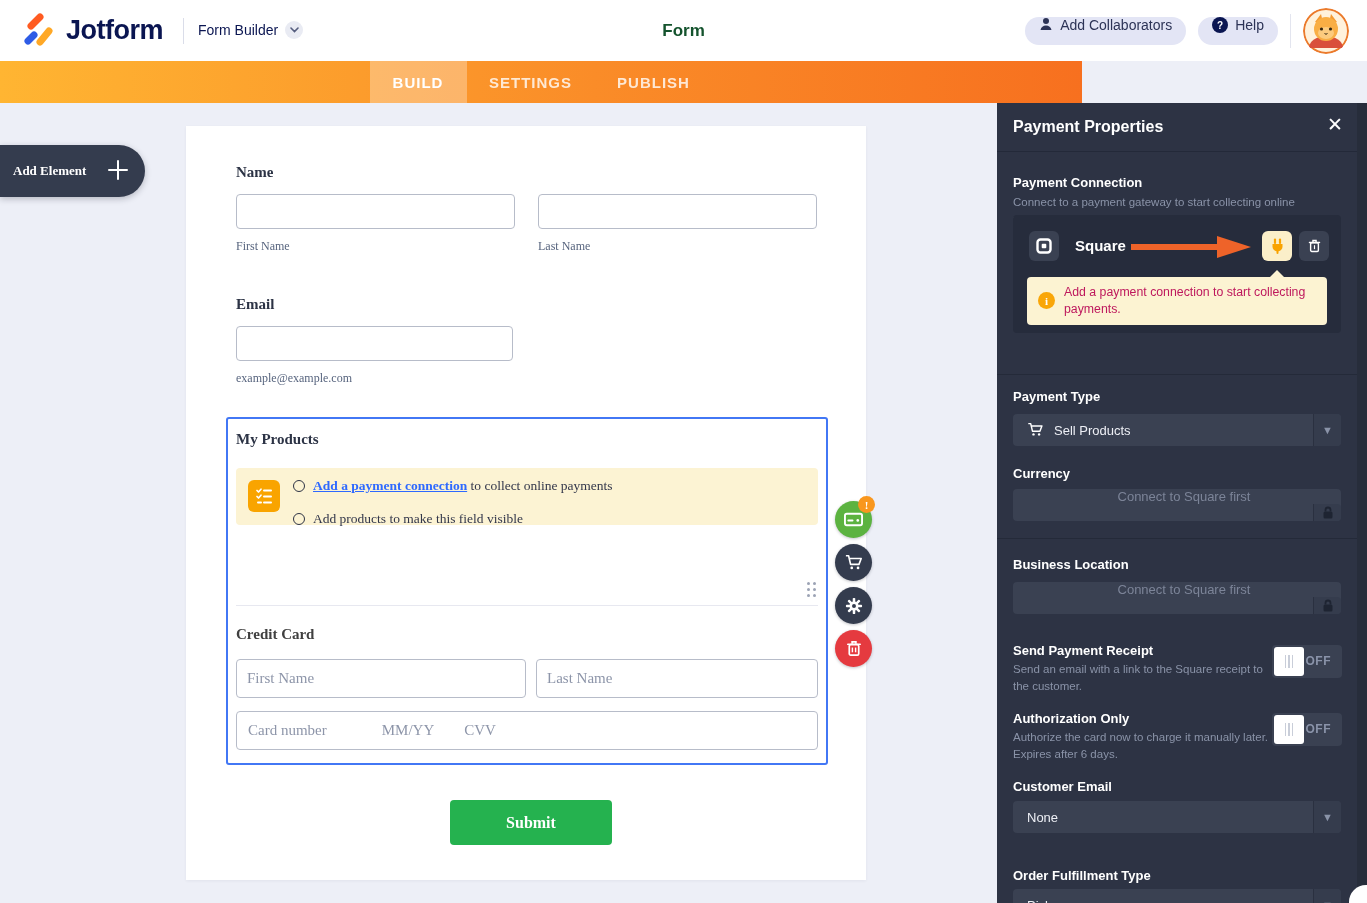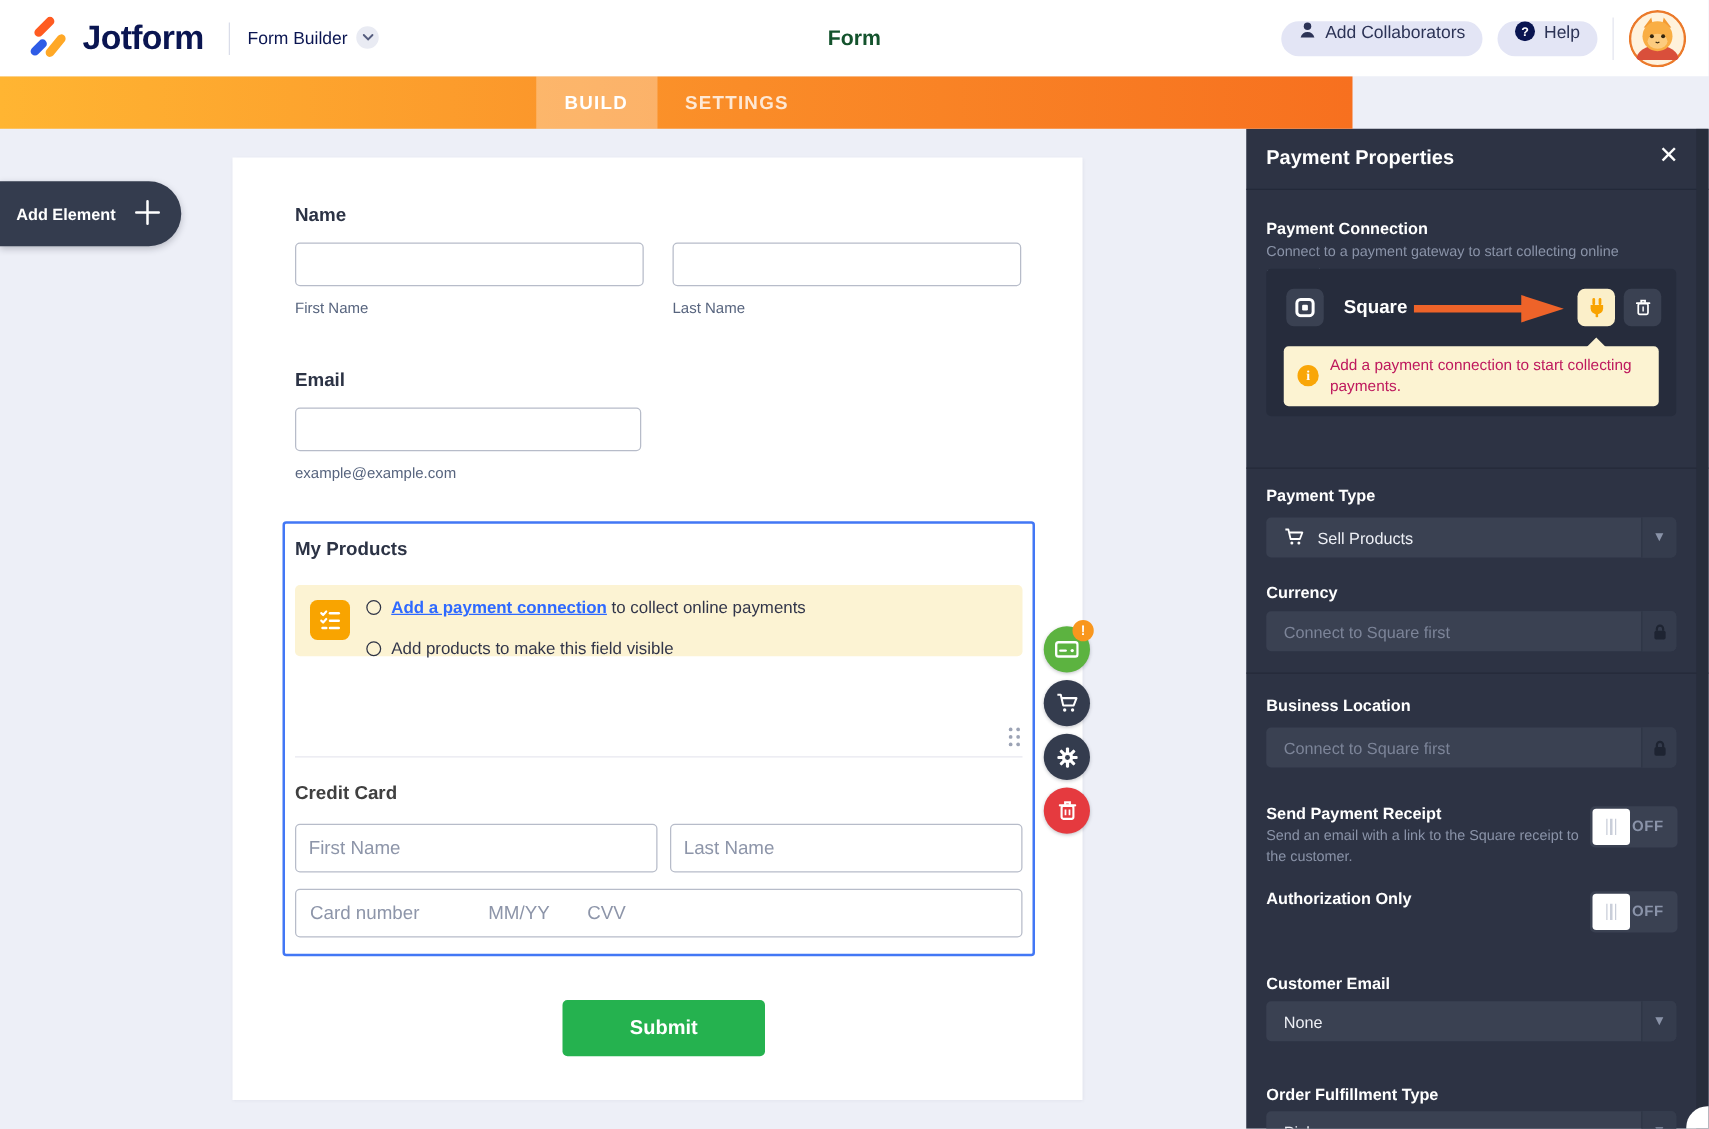--- a/index.html
+++ b/index.html
@@ -21,21 +21,21 @@
   .hdr-right .vline { width:1px; height:34px; background:#E3E5EF; }
   .avatar { width:46px; height:46px; border-radius:50%; overflow:hidden; cursor:pointer; }
 
   
   .top-nav { position:absolute; left:0; top:61px; width:1082px; height:42px; background:linear-gradient(90deg,#FFB532 0%, #FA8C28 55%, #F7701F 100%); display:flex; justify-content:center; z-index:4; }
   .nav-tab { height:42px; display:flex; align-items:center; justify-content:center; font-size:15px; font-weight:bold; letter-spacing:1px; color:rgba(255,255,255,0.8); cursor:pointer; }
   .nav-tab.active { background:rgba(255,255,255,0.3); color:#fff; }
   .tab-build { width:97px; } .tab-settings { width:128px; } .tab-publish { width:118px; }
 
   
-  .canvas { position:absolute; left:0; top:103px; width:907px; height:800px; background:#EDEFF7; }
+  .canvas { position:absolute; left:0; top:103px; width:907px; height:800px; background:#EDEFF7;font-family:Liberation Serif, serif; }
   .add-element { position:absolute; left:0; top:42px; width:145px; height:52px; background:#343C4E; border-radius:0 28px 28px 0; display:flex; align-items:center; cursor:pointer; box-shadow:0 2px 6px rgba(20,25,40,.25); }
   .add-element .lbl { color:#fff; font-size:13px; font-weight:bold; margin-left:13px; }
   .add-element .plus { position:absolute; right:15px; top:13px; color:#fff; }
 
   .form-card { position:absolute; left:186px; top:23px; width:680px; height:754px; background:#fff; box-shadow:0 1px 3px rgba(30,40,70,.06); }
   .f-label { position:absolute; font-size:15px; font-weight:bold; color:#2C3345; }
   .f-sublabel { position:absolute; font-size:12px; color:#57647E; }
   .f-input { position:absolute; border:1px solid #B7BCC9; border-radius:4px; background:#fff; font-family:inherit; font-size:15px; color:#2C3345; padding:0 10px; }
   .f-input::placeholder { color:#8D95A9; opacity:1; }
 
@@ -83,21 +83,21 @@
   .conn-tooltip .caret { position:absolute; left:242px; top:-7px; width:0; height:0; border-left:8px solid transparent; border-right:8px solid transparent; border-bottom:8px solid #FCF3D2; }
   .tt-icon { position:absolute; left:11px; top:15px; width:17px; height:17px; border-radius:50%; background:#F9A608; color:#fff; font-size:11px; font-weight:bold; display:flex; align-items:center; justify-content:center; font-family:"Liberation Serif", serif; }
   .tt-text { position:absolute; left:37px; top:7px; width:256px; font-size:12.3px; color:#be185d; line-height:1.4; }
 
   .dd { position:absolute; left:16px; width:328px; height:32px; background:#3A4152; border-radius:4px; display:flex; align-items:center; cursor:pointer; }
   .dd .dd-text { font-size:13px; color:#EDEFF5; margin-left:14px; }
   .dd .dd-text.with-icon { margin-left:10px; }
   .dd .dd-icon { margin-left:14px; display:flex; }
   .dd .dd-right { margin-left:auto; width:28px; height:32px; border-left:1px solid #2A3040; background:#353C4D; border-radius:0 4px 4px 0; display:flex; align-items:center; justify-content:center; color:#8A93A8; font-size:11px; }
   .dd.disabled .dd-text { color:#7C8498; }
-  .dd.disabled { cursor:default; }
+  .dd.disabled { cursor:default;flex-direction:column; }
 
   .toggle { position:absolute; left:275px; width:70px; height:33px; background:#3A4152; border-radius:4px; cursor:pointer; }
   .toggle .knob { position:absolute; left:2px; top:2px; width:30px; height:29px; background:#fff; border-radius:3px; display:flex; align-items:center; justify-content:center; gap:2px; }
   .toggle .knob i { width:1.5px; height:13px; background:#C9CED9; }
   .toggle .state { position:absolute; right:11px; top:9px; font-size:12px; font-weight:bold; letter-spacing:.5px; color:#8A93A9; }
 
   .sb-scrolltrack { position:absolute; right:0; top:0; width:10px; height:100%; background:#272D3B; }
   .corner-bubble { position:absolute; right:-16px; bottom:-16px; width:34px; height:34px; border-radius:50%; background:#fff; }
 </style>
 </head>
@@ -150,20 +150,21 @@
         <circle cx="27.5" cy="21" r="1.6" fill="#33250f"></circle>
         <path d="M21.5 25.5q1.5 1.5 3 0" fill="none" stroke="#33250f" stroke-width="1"></path>
       </svg>
     </div>
   </div>
 </div>
 
 <div class="top-nav">
   <div class="nav-tab tab-build active">BUILD</div>
   <div class="nav-tab tab-settings">SETTINGS</div>
+  <div class="nav-tab tab-publish">PUBLISH</div>
 </div>
 
 <div class="canvas">
 
   <div class="add-element">
     <span class="lbl">Add Element</span>
     <svg class="plus" width="24" height="24" viewBox="0 0 24 24">
         <path d="M12 3v18M3 12h18" stroke="#fff" stroke-width="2" stroke-linecap="round"></path>
       </svg>
   </div>
@@ -354,20 +355,21 @@
   <div class="toggle" style="top:542px;">
     <div class="knob">
         <i></i>
         <i></i>
         <i></i>
       </div>
     <div class="state">OFF</div>
   </div>
 
   <div class="sec-label" style="top:608px;">Authorization Only</div>
+  <div class="sec-caption" style="top:626px; width:258px;">Authorize the card now to charge it manually later. Expires after 6 days.</div>
   <div class="toggle" style="top:610px;">
     <div class="knob">
         <i></i>
         <i></i>
         <i></i>
       </div>
     <div class="state">OFF</div>
   </div>
 
   <div class="sec-label" style="top:676px;">Customer Email</div>

